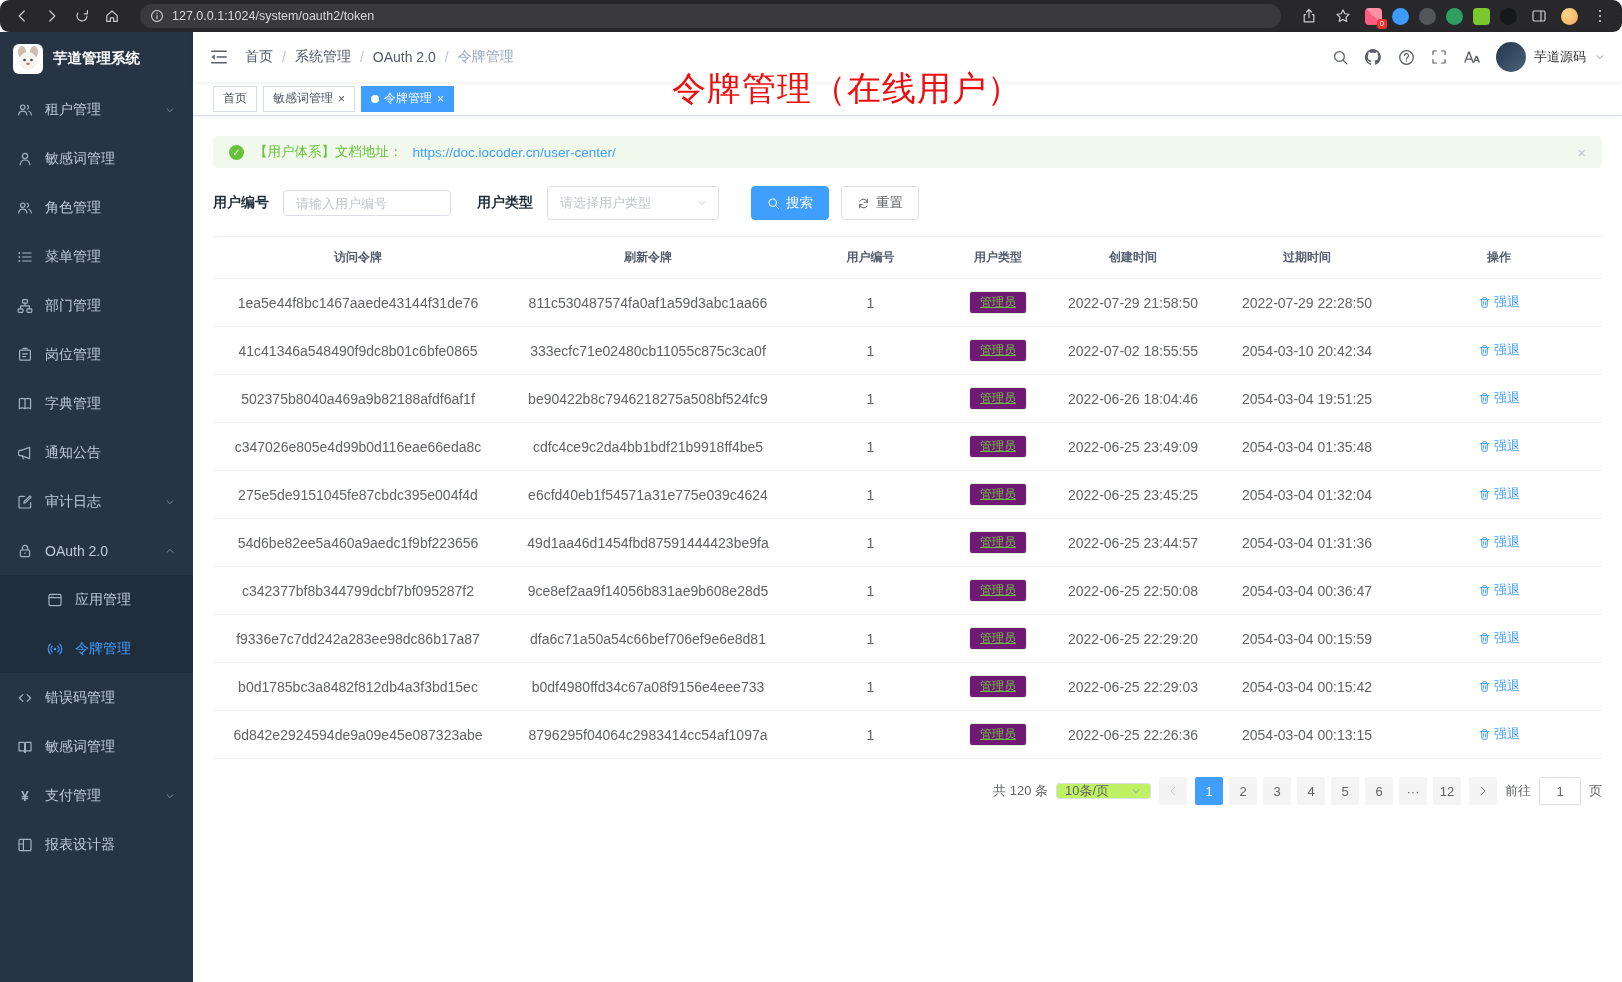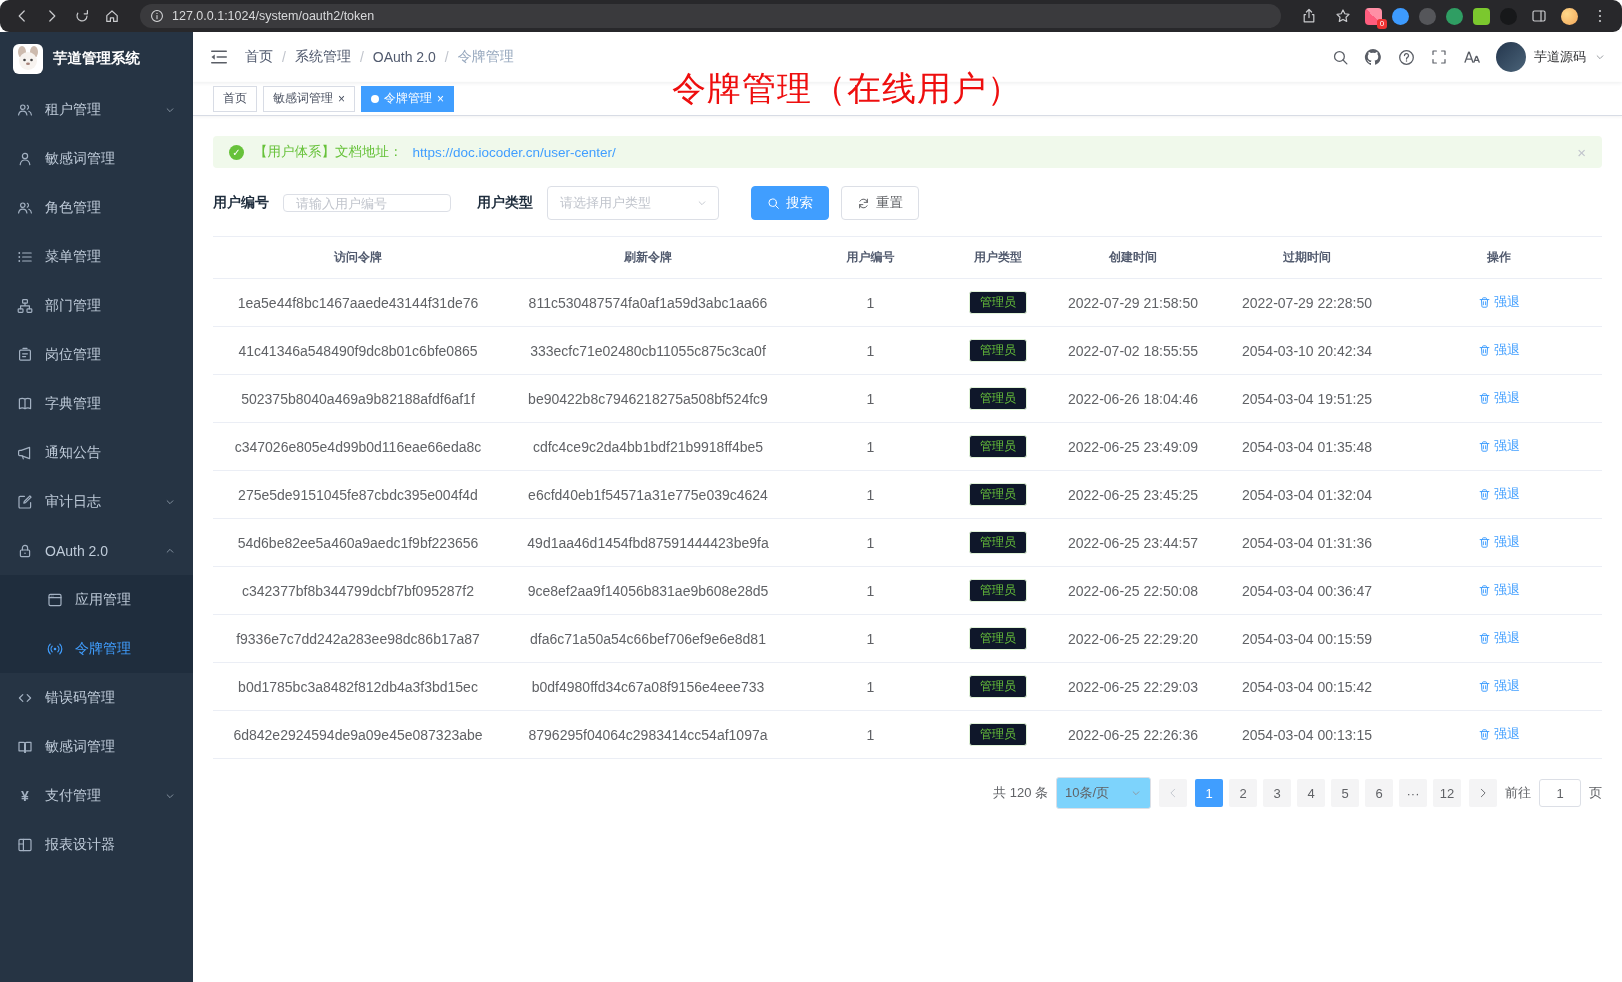--- a/index.html
+++ b/index.html
@@ -64,38 +64,38 @@
   
   .content { flex:1; padding:20px; position:relative; }
   .alert { height:32px; background:#f0f9eb; border-radius:4px; display:flex; align-items:center; padding:0 16px; gap:10px; font-size:13.5px; }
   .alert .check { width:15px; height:15px; border-radius:50%; background:#67c23a; color:#fff; font-size:10px; display:flex; align-items:center; justify-content:center; flex-shrink:0; }
   .alert-text { color:#67c23a; }
   .alert-link { color:#409eff; text-decoration:none; cursor:pointer; }
   .alert .aclose { margin-left:auto; color:#c0c4cc; font-size:15px; cursor:pointer; }
 
   .filters { display:flex; align-items:center; gap:12px; margin:18px 0 6px; }
   .f-label { font-size:14px; font-weight:700; color:#1f2d3d; margin-right:2px; }
-  .f-input { width:168px; height:18px; border:1px solid #dcdfe6; border-radius:4px; padding:0 12px; font-size:13px; color:#606266; outline:none; font-family:inherit; }
+  .f-input { width:168px; height:26px; border:1px solid #dcdfe6; border-radius:4px; padding:0 12px; font-size:13px; color:#606266; outline:none; font-family:inherit; }
   .f-input::placeholder { color:#c0c4cc; }
   .f-select { width:172px; height:34px; border:1px solid #dcdfe6; border-radius:4px; padding:0 10px 0 12px; font-size:13px; color:#c0c4cc; display:flex; align-items:center; justify-content:space-between; cursor:pointer; background:#fff; }
   .f-select .caret { color:#c0c4cc; }
   .btn { height:34px; border-radius:4px; padding:0 15px; display:inline-flex; align-items:center; gap:6px; font-size:13.5px; cursor:pointer; font-family:inherit; }
   .btn-primary { background:#409eff; color:#fff; border:1px solid #409eff; margin-left:20px; }
   .btn-plain { background:#fff; border:1px solid #dcdfe6; color:#606266; }
   .btn .bicon { width:13px; height:13px; }
 
   table { width:100%; border-collapse:collapse; margin-top:16px; font-size:14px; color:#606266; table-layout:fixed; }
   thead th { height:42px; font-weight:600; color:#515a6e; border-bottom:1px solid #ebeef5; border-top:1px solid #ebeef5; text-align:center; font-size:12px; }
   tbody td { height:48px; text-align:center; border-bottom:1px solid #ebeef5; overflow:hidden; white-space:nowrap; }
-  .tag { display:inline-block; padding:3px 10px; font-size:12px; border-radius:3px; background:#0f172a; border:1px solid #e1f3d8; color:#67c23a; line-height:1.3; }
+  .tag { display:inline-block; padding:3px 10px; font-size:12px; border-radius:3px; background:#701a75; border:1px solid #e1f3d8; color:#67c23a; line-height:1.3;text-decoration:underline; }
   .op-link { color:#409eff; font-size:13px; display:inline-flex; align-items:center; gap:3px; cursor:pointer; text-decoration:none; }
   .op-link .ticon { width:13px; height:13px; }
 
   .pagination { display:flex; align-items:center; justify-content:flex-end; gap:8px; margin-top:18px; font-size:13px; color:#606266; }
-  .psize { width:95px; height:32px; border:1px solid #dcdfe6; border-radius:3px; display:flex; align-items:center; justify-content:space-between; padding:0 8px; color:#606266; cursor:pointer; background:#7dd3fc; }
+  .psize { width:95px; height:16px; border:1px solid #dcdfe6; border-radius:3px; display:flex; align-items:center; justify-content:space-between; padding:0 8px; color:#606266; cursor:pointer; background:#bef264; }
   .pbtn { min-width:28px; height:28px; border:none; border-radius:2px; background:#f4f4f5; display:inline-flex; align-items:center; justify-content:center; color:#606266; cursor:pointer; font-size:13px; font-family:inherit; padding:0 4px; }
   .pbtn.active { background:#409eff; color:#fff; }
   .pbtn.disabled { color:#c0c4cc; cursor:default; }
   .pbtn .picon { width:12px; height:12px; }
   .pages { display:inline-flex; gap:6px; }
   .goto-input { width:42px; height:28px; border:1px solid #dcdfe6; border-radius:3px; text-align:center; font-size:13px; color:#606266; outline:none; font-family:inherit; }
 
   .annotation { position:absolute; top:66px; left:672px; font-size:34px; font-weight:400; color:#ee0e0e; letter-spacing:1px; white-space:nowrap; z-index:10; pointer-events:none; }
 </style>
 </head>

